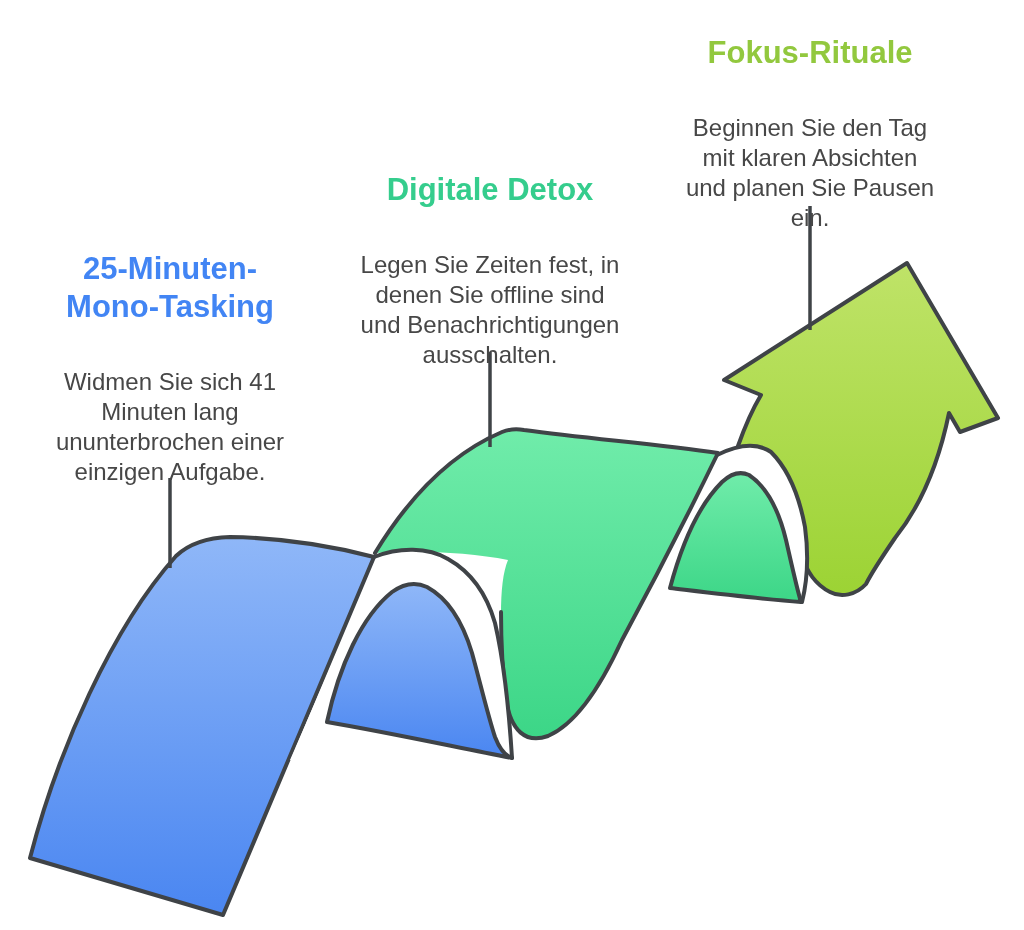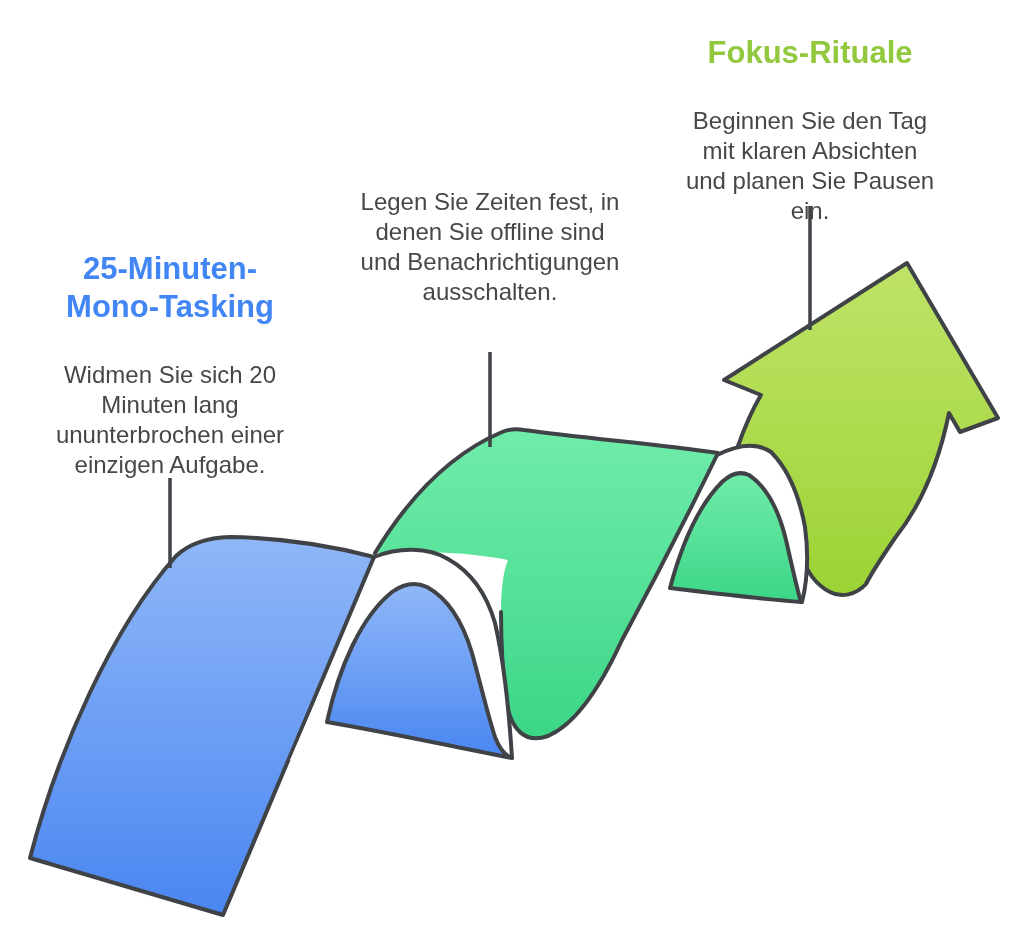--- a/index.html
+++ b/index.html
@@ -27,21 +27,21 @@
     text-align: center;
     white-space: pre-line;
   }
   .step-title {
     font-size: 31px;
     font-weight: 700;
     line-height: 38px;
     letter-spacing: 0px;
   }
   .step-desc {
-    margin-top: 16px;
+    margin-top: 23px;
     font-size: 24px;
     line-height: 30px;
     color: #474747;
     font-weight: 400;
   }
   .block-1 { left: 15px;  top: 232px; width: 310px; }
   .block-2 { left: 330px; top: 153px; width: 320px; }
   .block-3 { left: 660px; top: 16px;  width: 300px; text-align: center; }
 </style>
 </head>
@@ -134,27 +134,28 @@
              C 455 747 391 733 327 722 Z" fill="url(#gradBlue)" stroke-width="4" stroke-linejoin="round" stroke="#3F4347"></path>
 
     <line x1="170" y1="478" x2="170" y2="568" stroke-width="3.5" stroke="#3F4347"></line>
     <line x1="490" y1="352" x2="490" y2="447" stroke-width="3.5" stroke="#3F4347"></line>
     <line x1="810" y1="206" x2="810" y2="330" stroke-width="3.5" stroke="#3F4347"></line>
   </svg>
 
   <div class="step-block block-1">
     <div class="step-title" style="color: rgb(66, 133, 244);">25-Minuten-
 Mono-Tasking</div>
-    <div class="step-desc">Widmen Sie sich 20
+    <div class="step-desc">Widmen Sie sich 41
 Minuten lang
 ununterbrochen einer
 einzigen Aufgabe.</div>
   </div>
 
   <div class="step-block block-2">
+    <div class="step-title" style="color: rgb(53, 205, 141);">Digitale Detox</div>
     <div class="step-desc">Legen Sie Zeiten fest, in
 denen Sie offline sind
 und Benachrichtigungen
 ausschalten.</div>
   </div>
 
   <div class="step-block block-3">
     <div class="step-title" style="color: rgb(146, 200, 62);">Fokus-Rituale</div>
     <div class="step-desc">Beginnen Sie den Tag
 mit klaren Absichten

